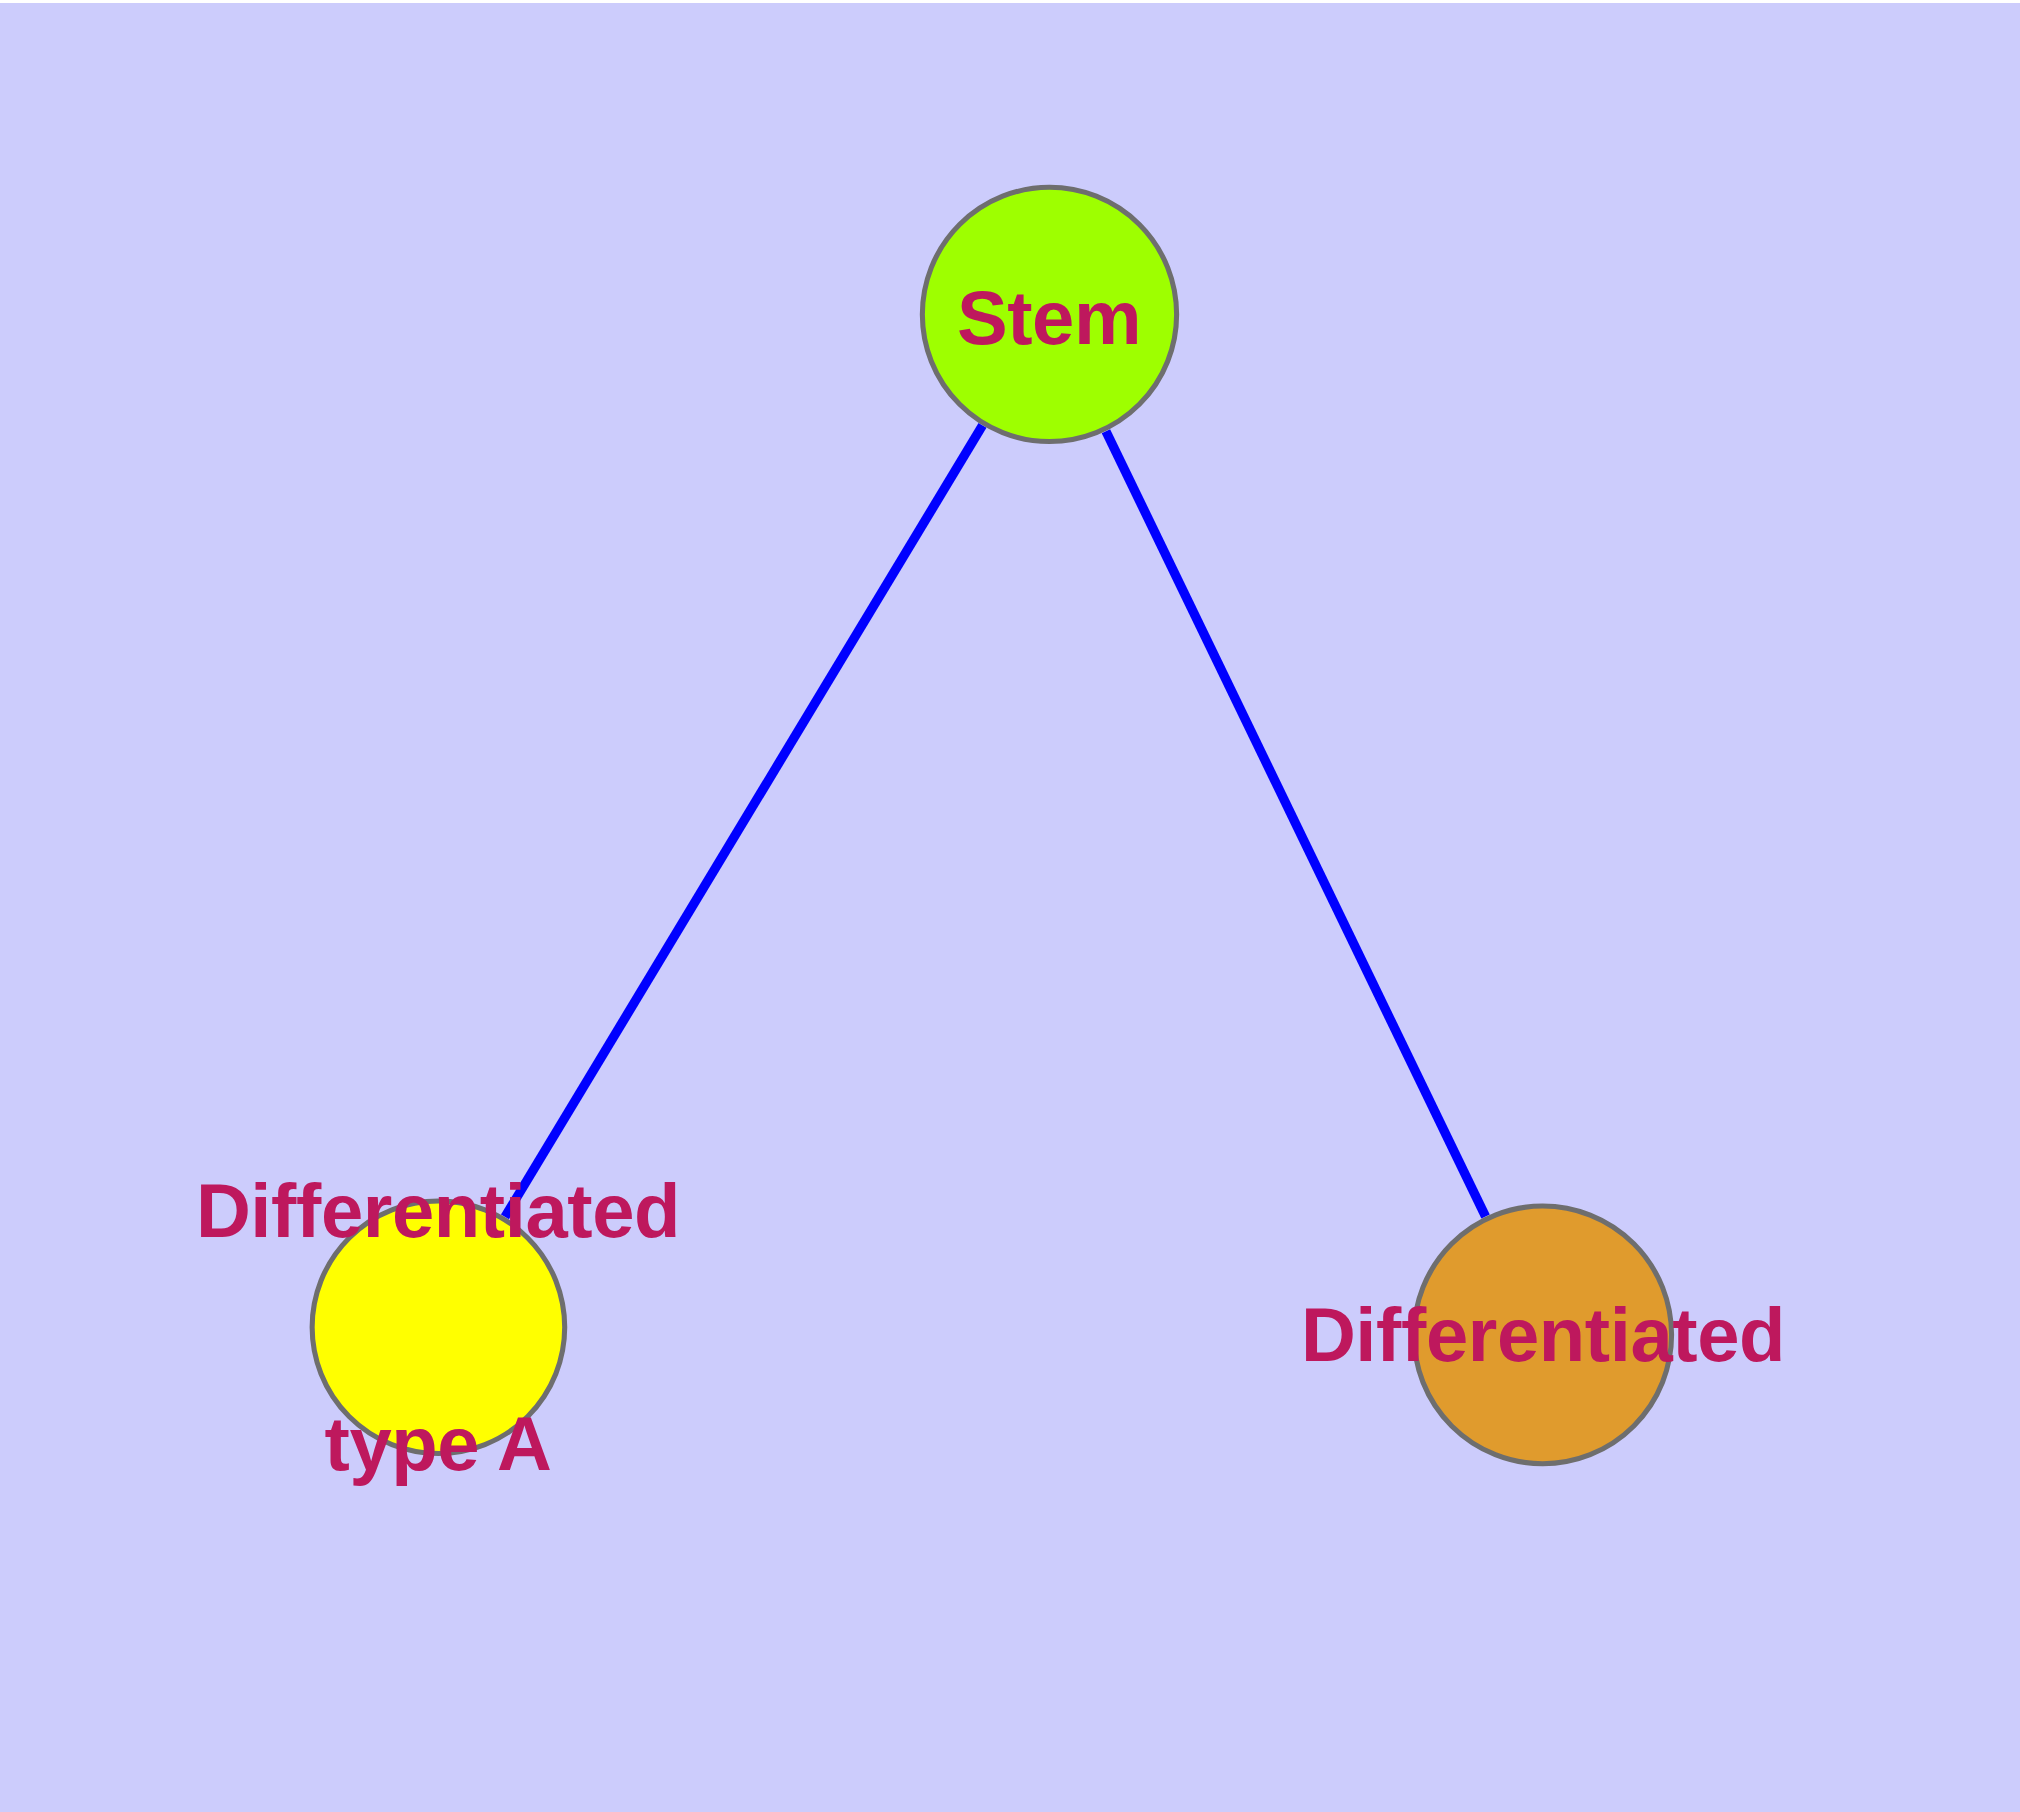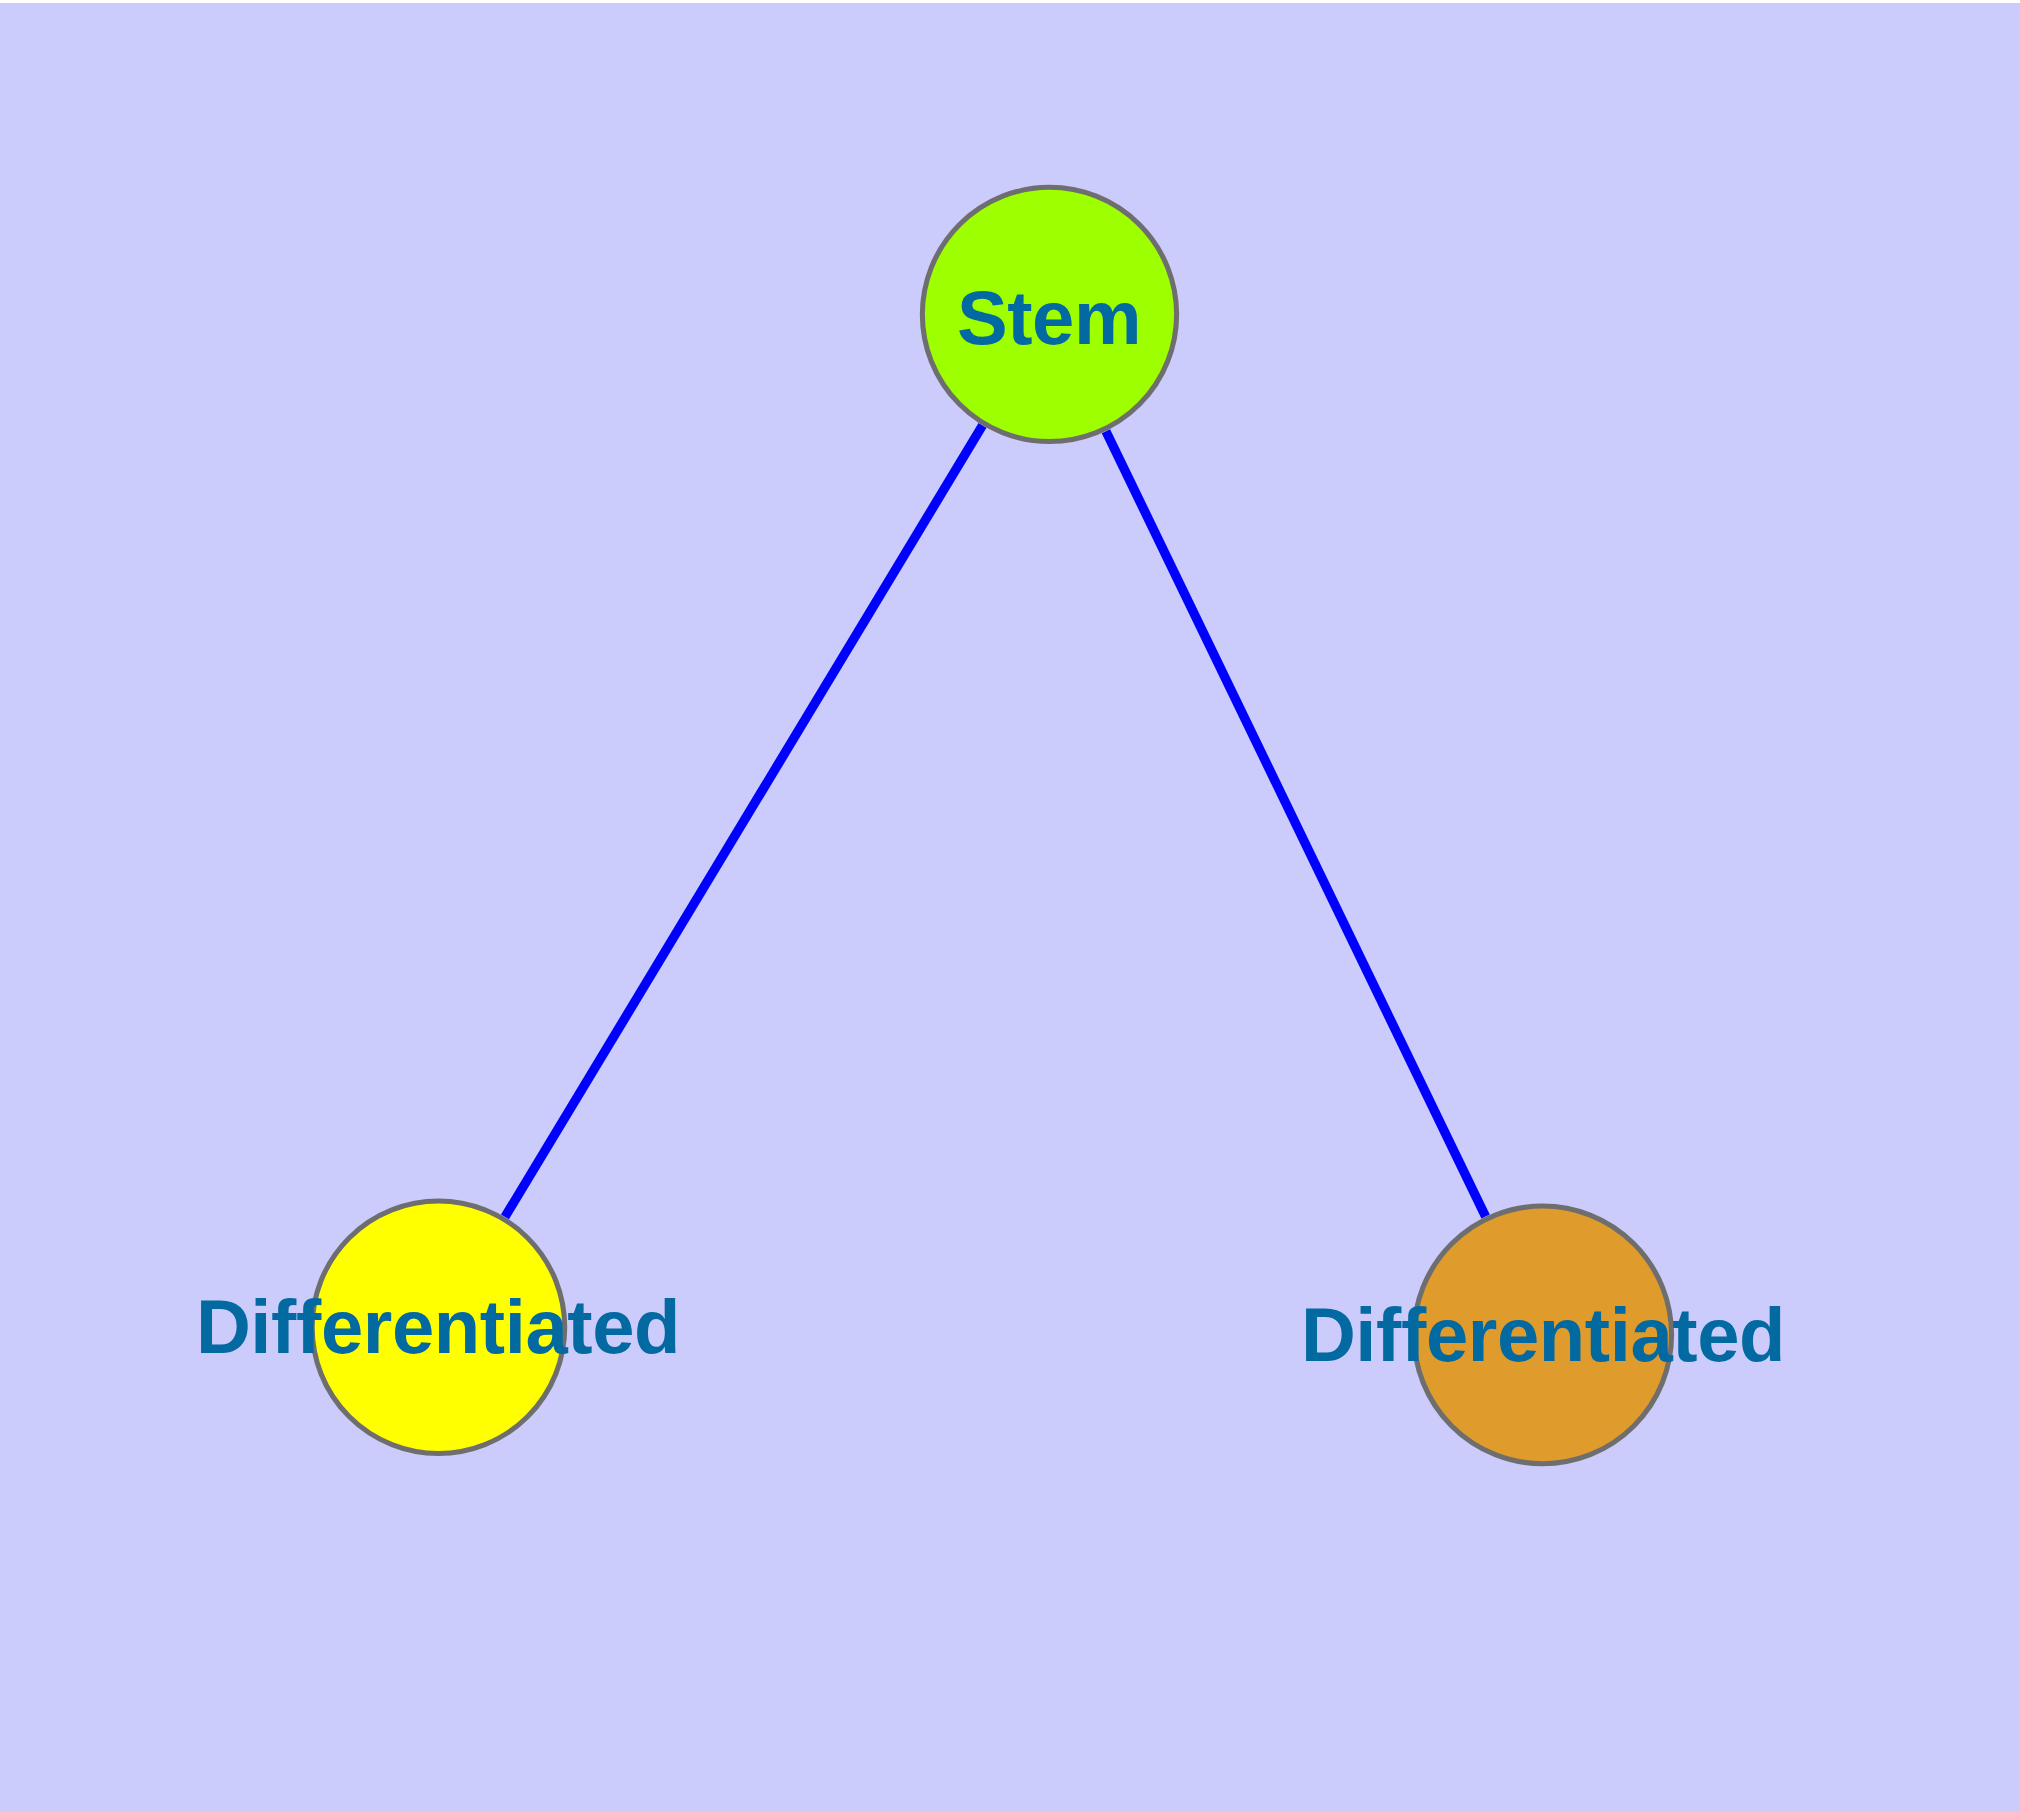--- a/index.html
+++ b/index.html
@@ -25,21 +25,21 @@
   }
   #graph-svg {
     position: absolute;
     left: 0;
     top: 0;
     width: 2021px;
     height: 1812px;
   }
   .node-label {
     position: absolute;
-    color: #0369a1;
+    color: #be185d;
     font-weight: bold;
     font-size: 76px;
     line-height: 1.02;
     text-align: center;
     white-space: pre;
     letter-spacing: -0.4px;
     transform: translate(-50%, -50%);
     pointer-events: none;
   }
 </style>
@@ -59,20 +59,21 @@
       <circle cx="1238" cy="371" r="150" fill="#9eff00" stroke="#6e6e6e" stroke-width="6"></circle>
       <circle cx="517" cy="1566" r="149" fill="#ffff00" stroke="#6e6e6e" stroke-width="6"></circle>
       <circle cx="1820" cy="1575" r="152" fill="#e09b2d" stroke="#6e6e6e" stroke-width="6"></circle>
     </g>
   </svg>
 
   <div class="node-label" style="left:1049px; top:318px;">Stem</div>
 
   <div class="node-label" style="left:438px; top:1327px;">
     <div>Differentiated</div>
+    <div>type A</div>
   </div>
 
   <div class="node-label" style="left:1543px; top:1335px;">
     <div>Differentiated</div>
   </div>
 
 </div>
 
 
 </body></html>

